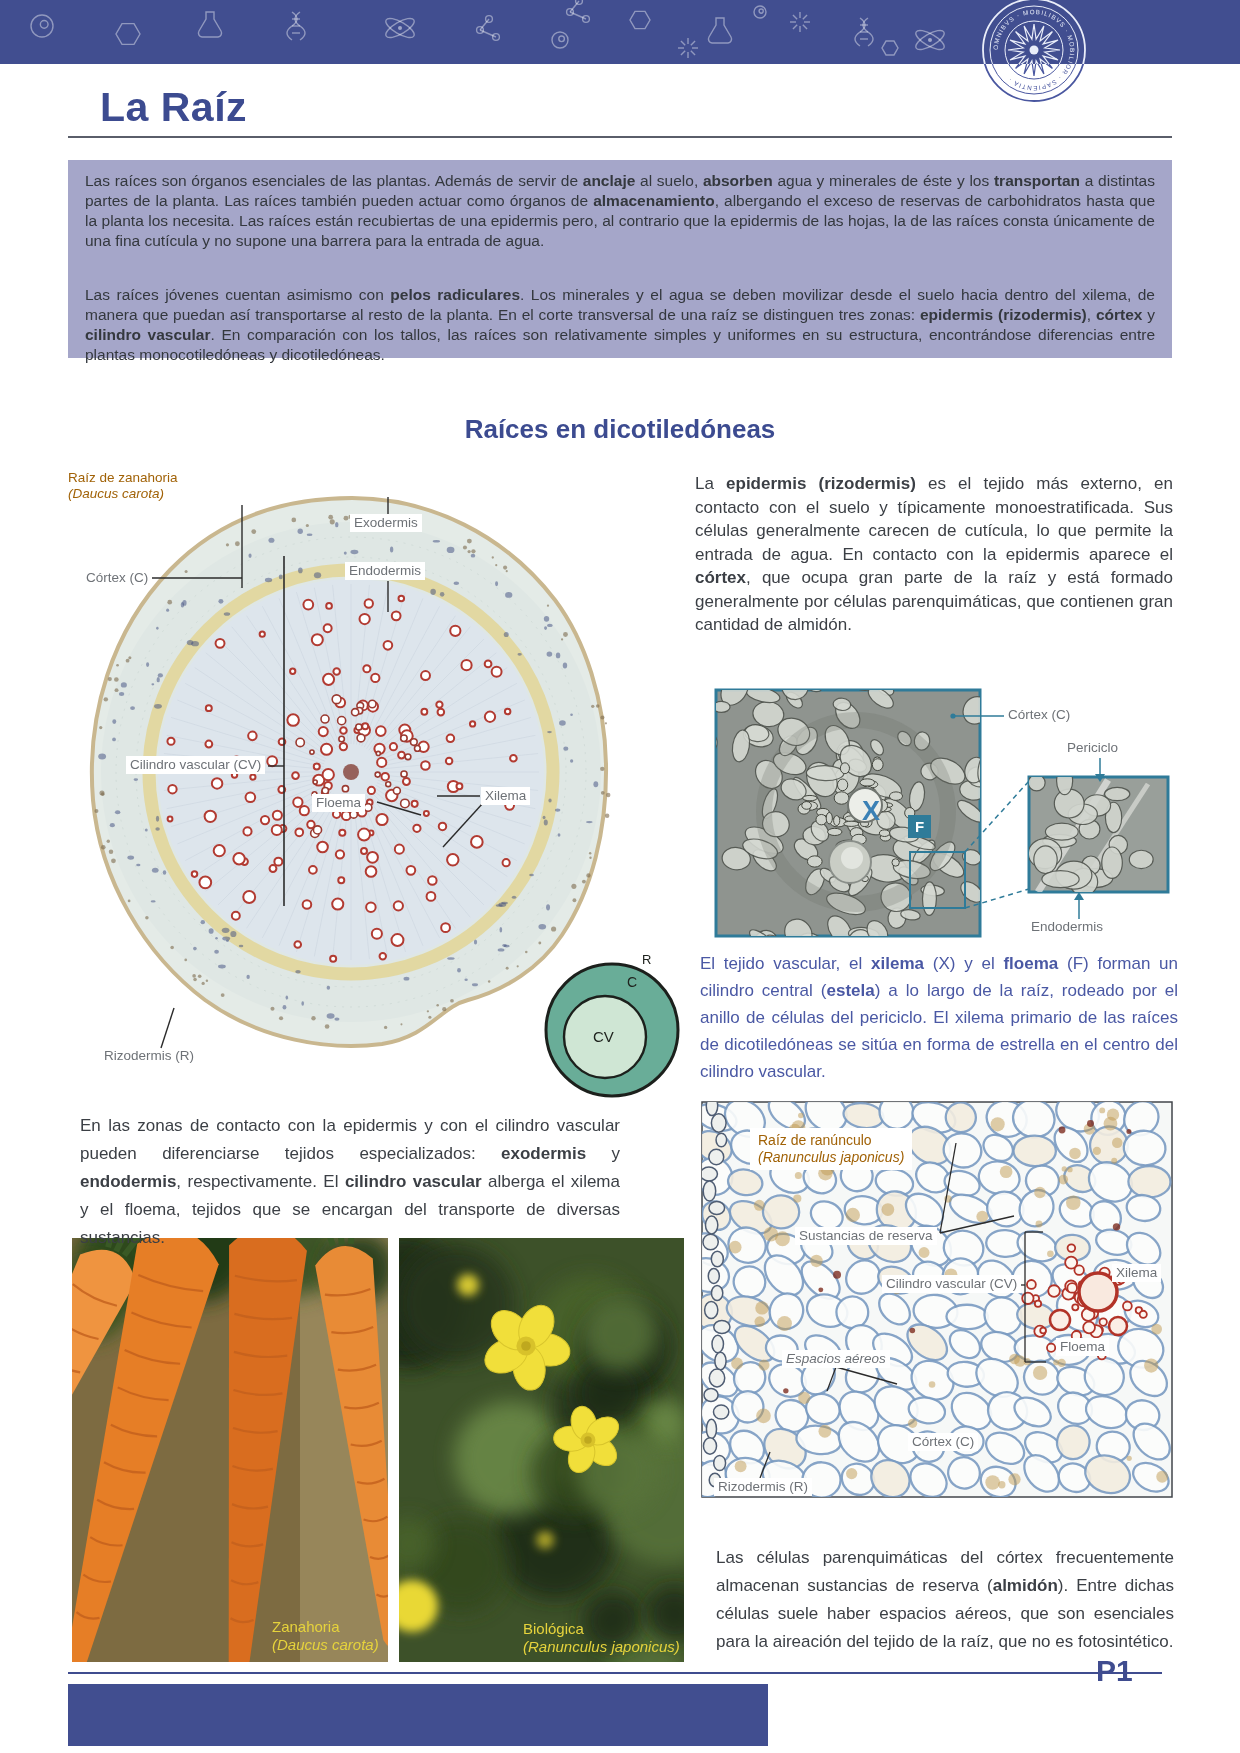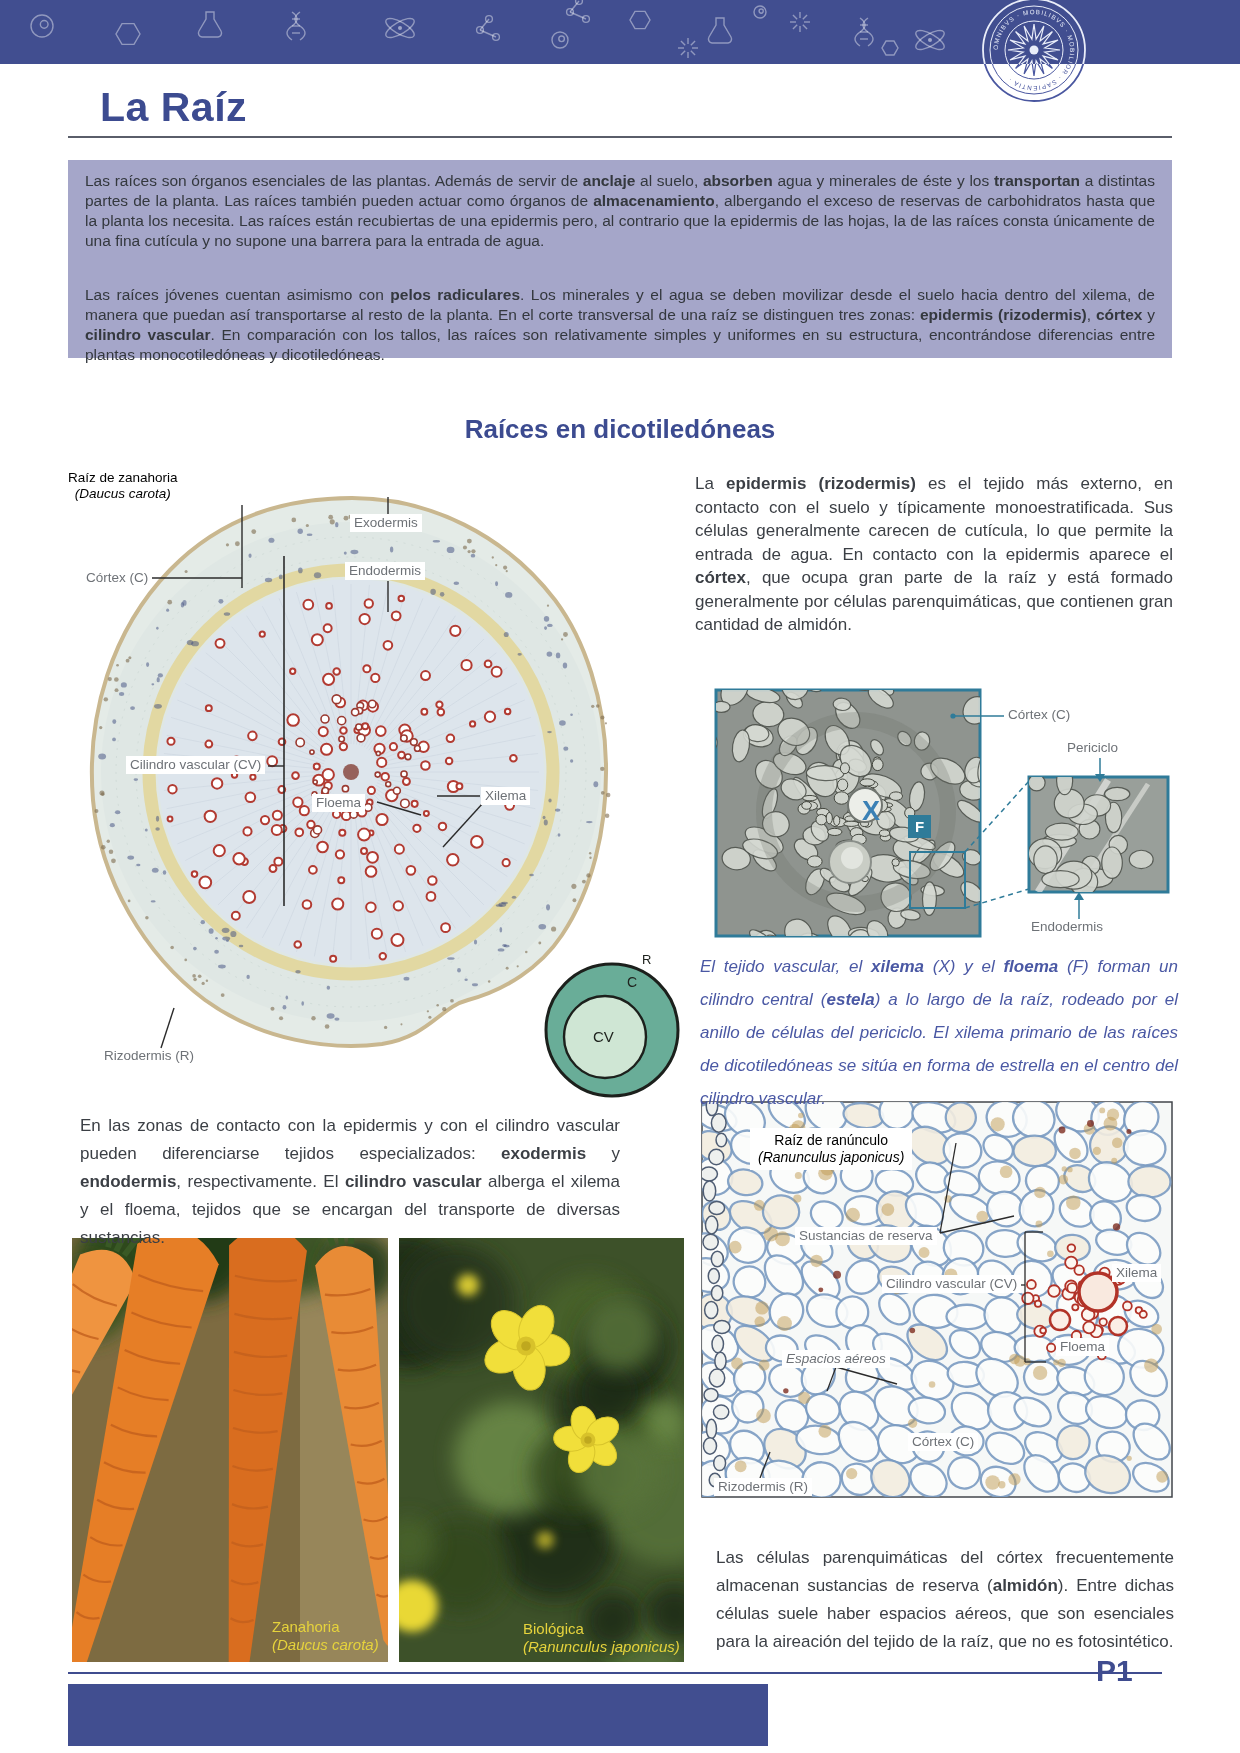--- a/index.html
+++ b/index.html
@@ -10,27 +10,27 @@
   
   #band{left:0;top:0;width:1240px;height:64px;background:#414e90;}
   #title{left:68px;top:84px;font-size:41px;font-weight:bold;color:#3c4b90;letter-spacing:.5px;margin-left:32px;}
   #title-rule{left:68px;top:136px;width:1104px;height:2px;background:#5a5e6a;}
   
   #intro{left:68px;top:160px;width:1104px;height:198px;background:#a5a6c9;
          display:flex;gap:34px;padding:11px 17px;box-sizing:border-box;flex-direction:column;}
   .intro-col{flex:1;font-size:15.5px;line-height:20px;text-align:justify;color:#34383e;}
   #heading{left:68px;top:414px;width:1104px;text-align:center;font-size:26px;font-weight:bold;color:#3c4b90;}
   .para{position:absolute;text-align:justify;font-size:17px;line-height:23.5px;color:#3b3f45;}
-  .para.blue{color:#4a58a4;line-height:33px;font-style:italic;}
+  .para.blue{color:#4a58a4;line-height:27px;}
   .para.wide{line-height:28px;}
   
   .plab{position:absolute;font-size:13.5px;color:#6e7277;white-space:nowrap;}
   .wlab{position:absolute;font-size:13.5px;color:#6e7277;background:#ffffff;padding:0 4px;
         white-space:nowrap;line-height:18px;}
-  .figtitle{position:absolute;font-size:13.5px;color:#000000;line-height:16px;text-align:center;}
+  .figtitle{position:absolute;font-size:13.5px;color:#a16207;line-height:16px;}
   .figtitle .sp{font-style:italic;}
   .wbox{background:#fff;padding:4px 8px;margin-left:36px;}
   .diagram-letter{position:absolute;color:#20241f;font-size:14px;}
   #x-letter{position:absolute;left:862px;top:796px;font-size:27px;font-weight:bold;color:#3a80b5;}
   #f-letter{position:absolute;left:908px;top:815px;width:23px;height:23px;background:#2f7b99;
             color:#fff;font-weight:bold;font-size:15px;text-align:center;line-height:23px;}
   
   .cap{position:absolute;font-size:15px;line-height:17.5px;color:#e6d33c;}
   .cap .sp{font-style:italic;}
   

